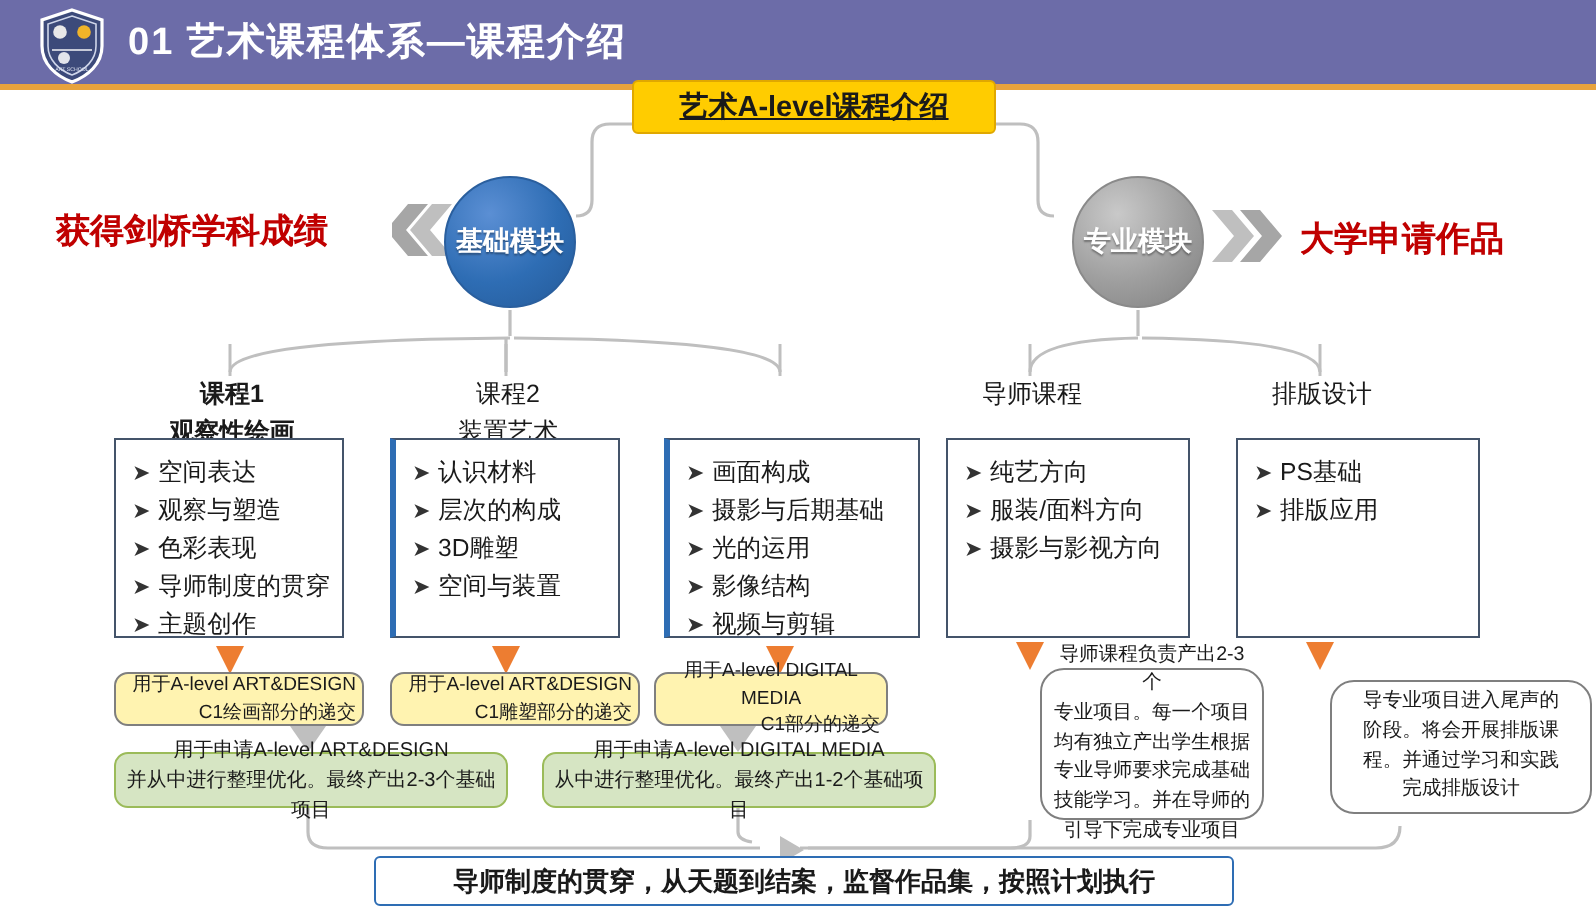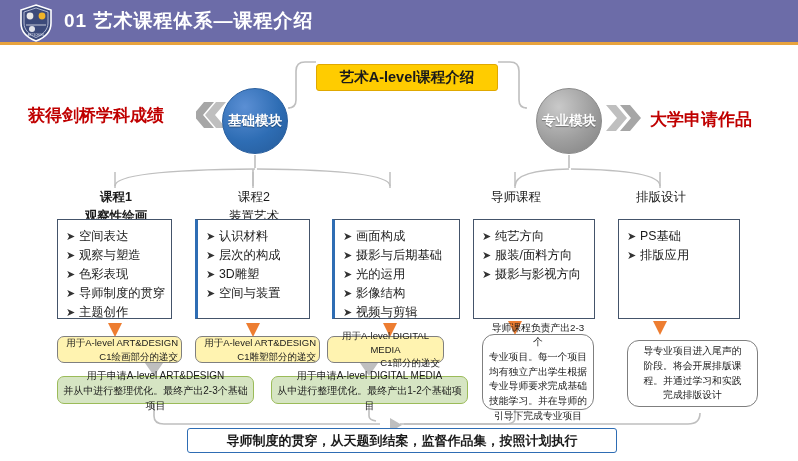--- a/index.html
+++ b/index.html
@@ -35,29 +35,30 @@
     color: #ffffff;
     font-size: 19px;
     font-weight: bold;
     letter-spacing: 1px;
     white-space: nowrap;
   }
 
   
   .top-pill {
     position: absolute;
-    left: 316px; top: 64px;
+    left: 316px; top: 40px;
     width: 182px; height: 27px;
     background: #FFCC00;
     border: 1px solid #E0A800;
     border-radius: 3px;
     display: flex; align-items: center; justify-content: center;
     font-size: 14.5px; font-weight: bold;
     color: #1a1a1a;
     z-index: 6;
+    text-decoration: underline;
   }
 
   
   .side-label {
     position: absolute;
     font-size: 17px; font-weight: bold;
     color: #C00000;
     white-space: nowrap;
   }
   .side-label.left  { left: 28px;  top: 104px; }
@@ -161,21 +162,21 @@
     position: absolute;
     background: #ffffff;
     border: 1.5px solid #7f7f7f;
     border-radius: 12px;
     text-align: center;
     font-size: 9.8px;
     color: #1a1a1a;
     line-height: 1.5;
     padding: 4px 5px;
     display: flex; flex-direction: column;
-    align-items: center; justify-content: center;
+    align-items: center; justify-content: center; margin-left: 38px;
   }
 
   
   .bottom-bar {
     position: absolute;
     left: 187px; top: 428px;
     width: 430px; height: 25px;
     background: #ffffff;
     border: 1.5px solid #2E6DB4;
     border-radius: 3px;

